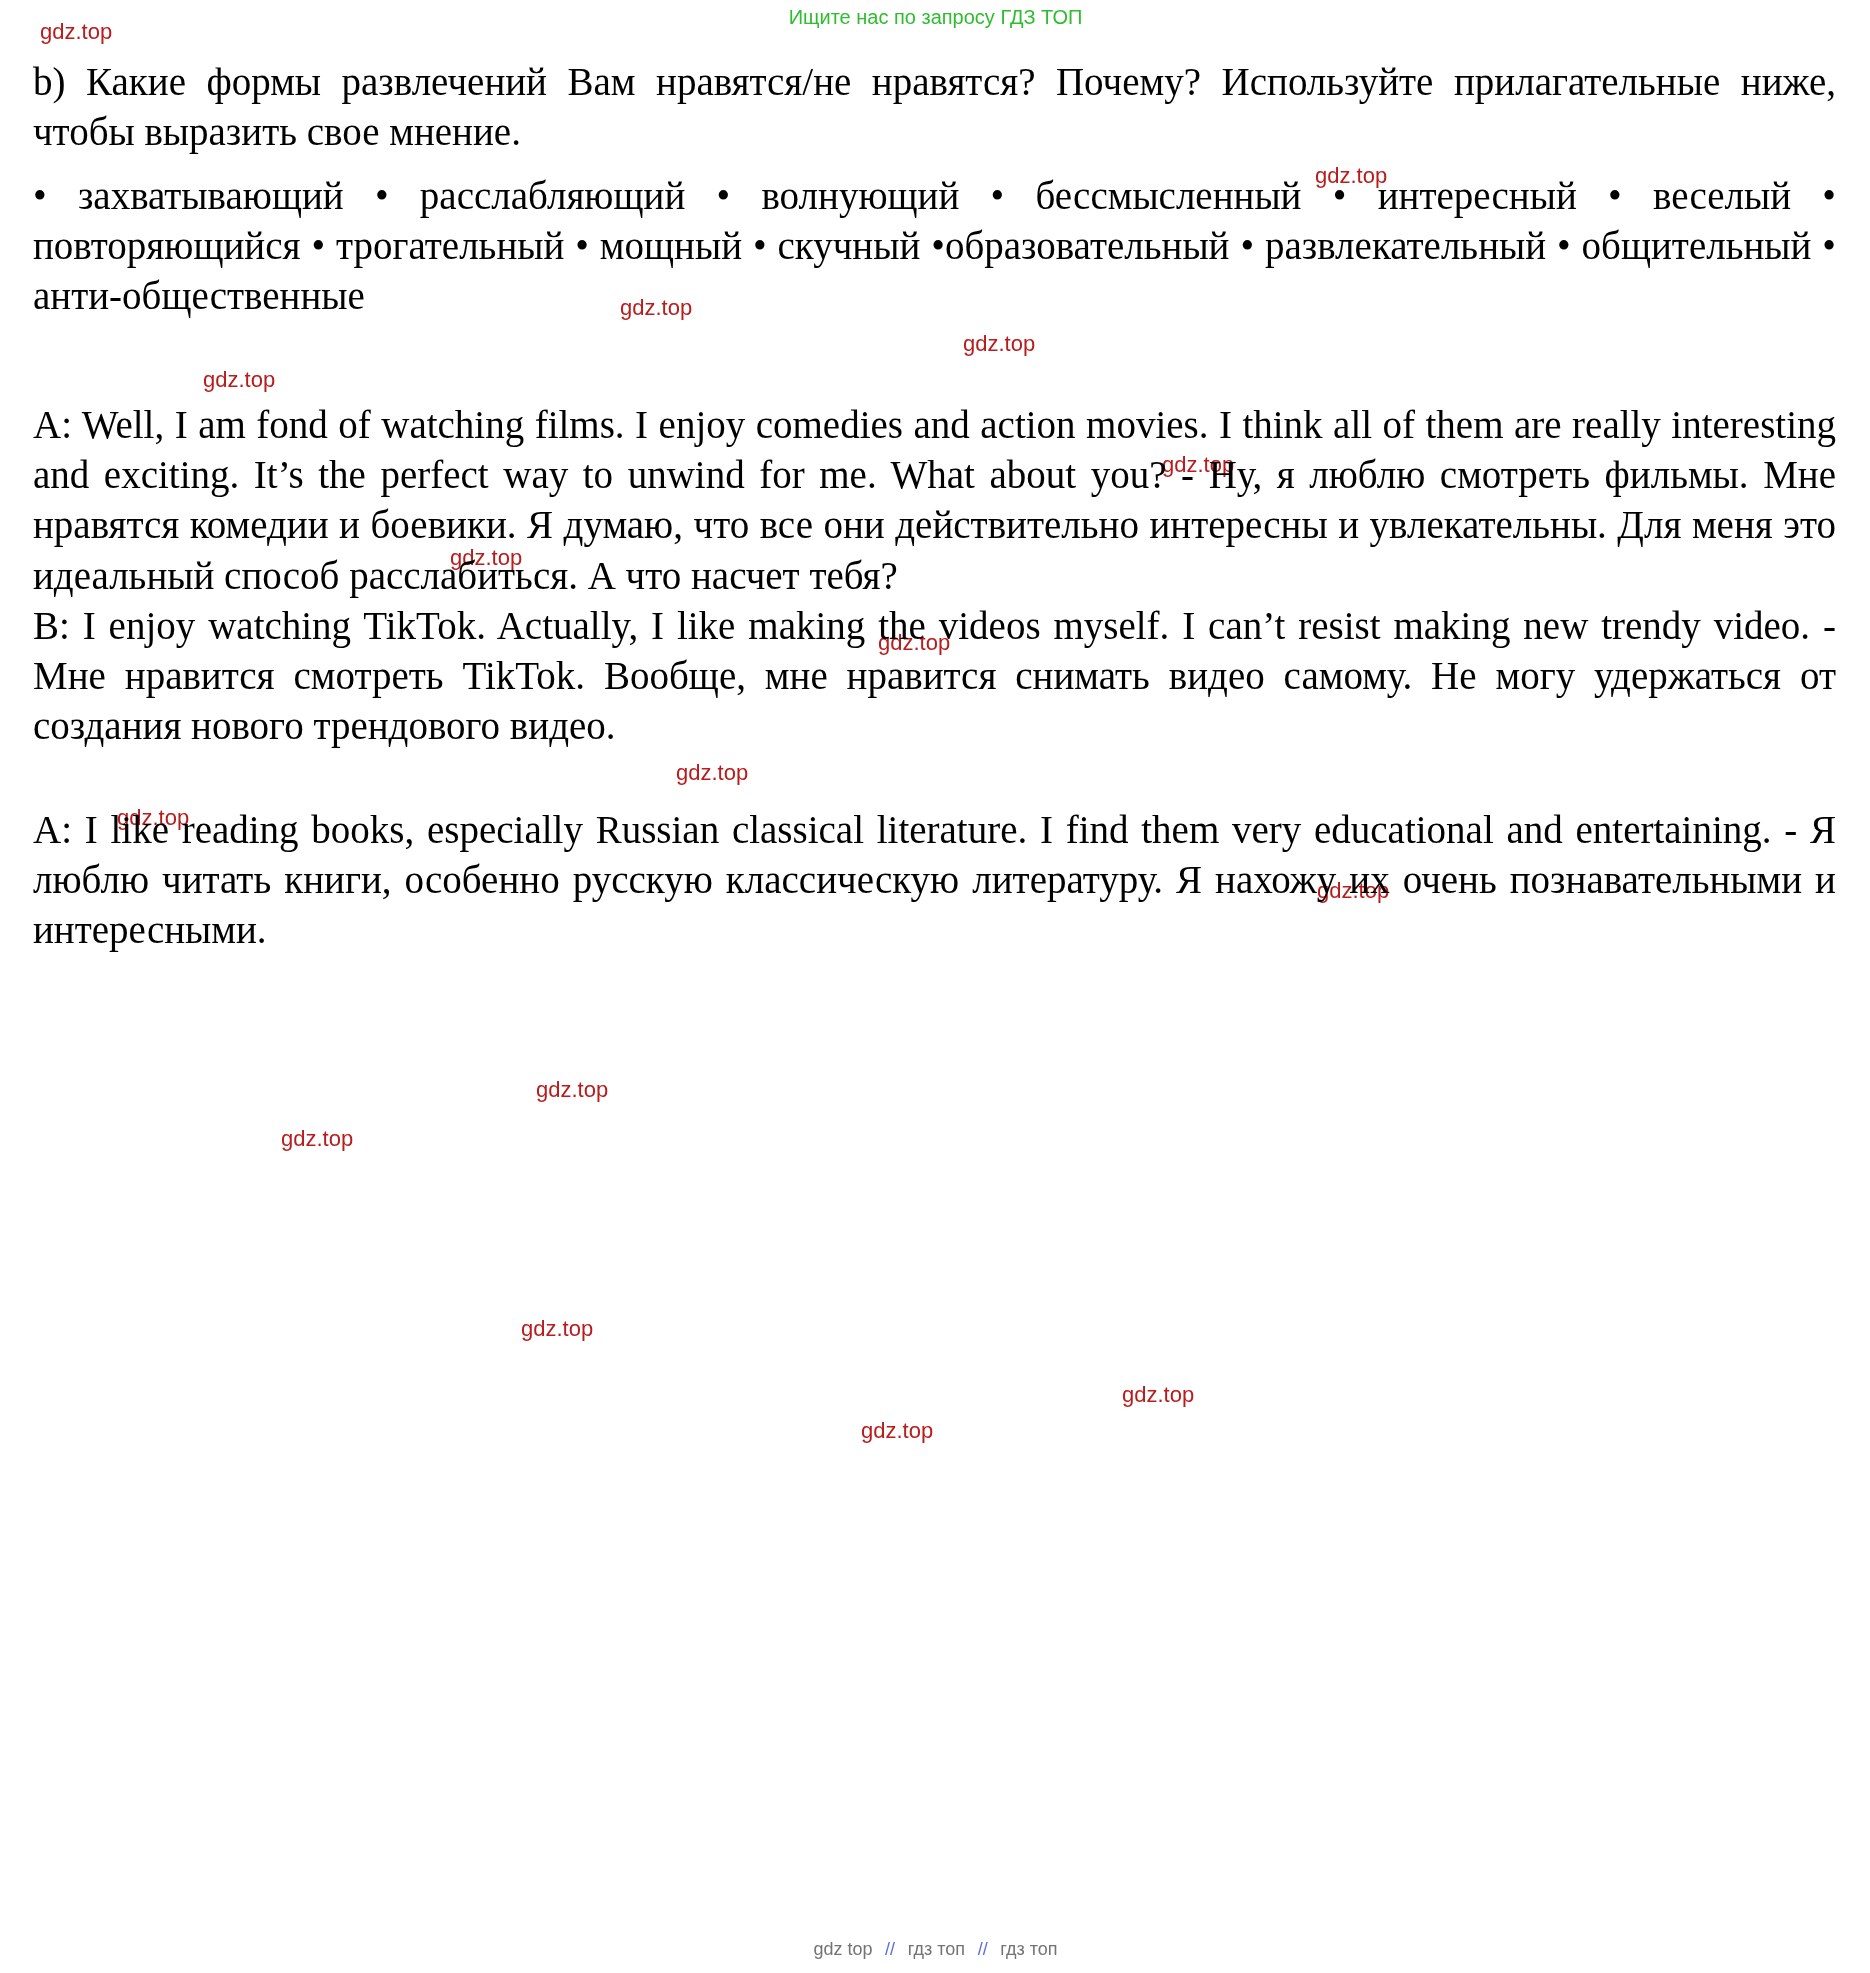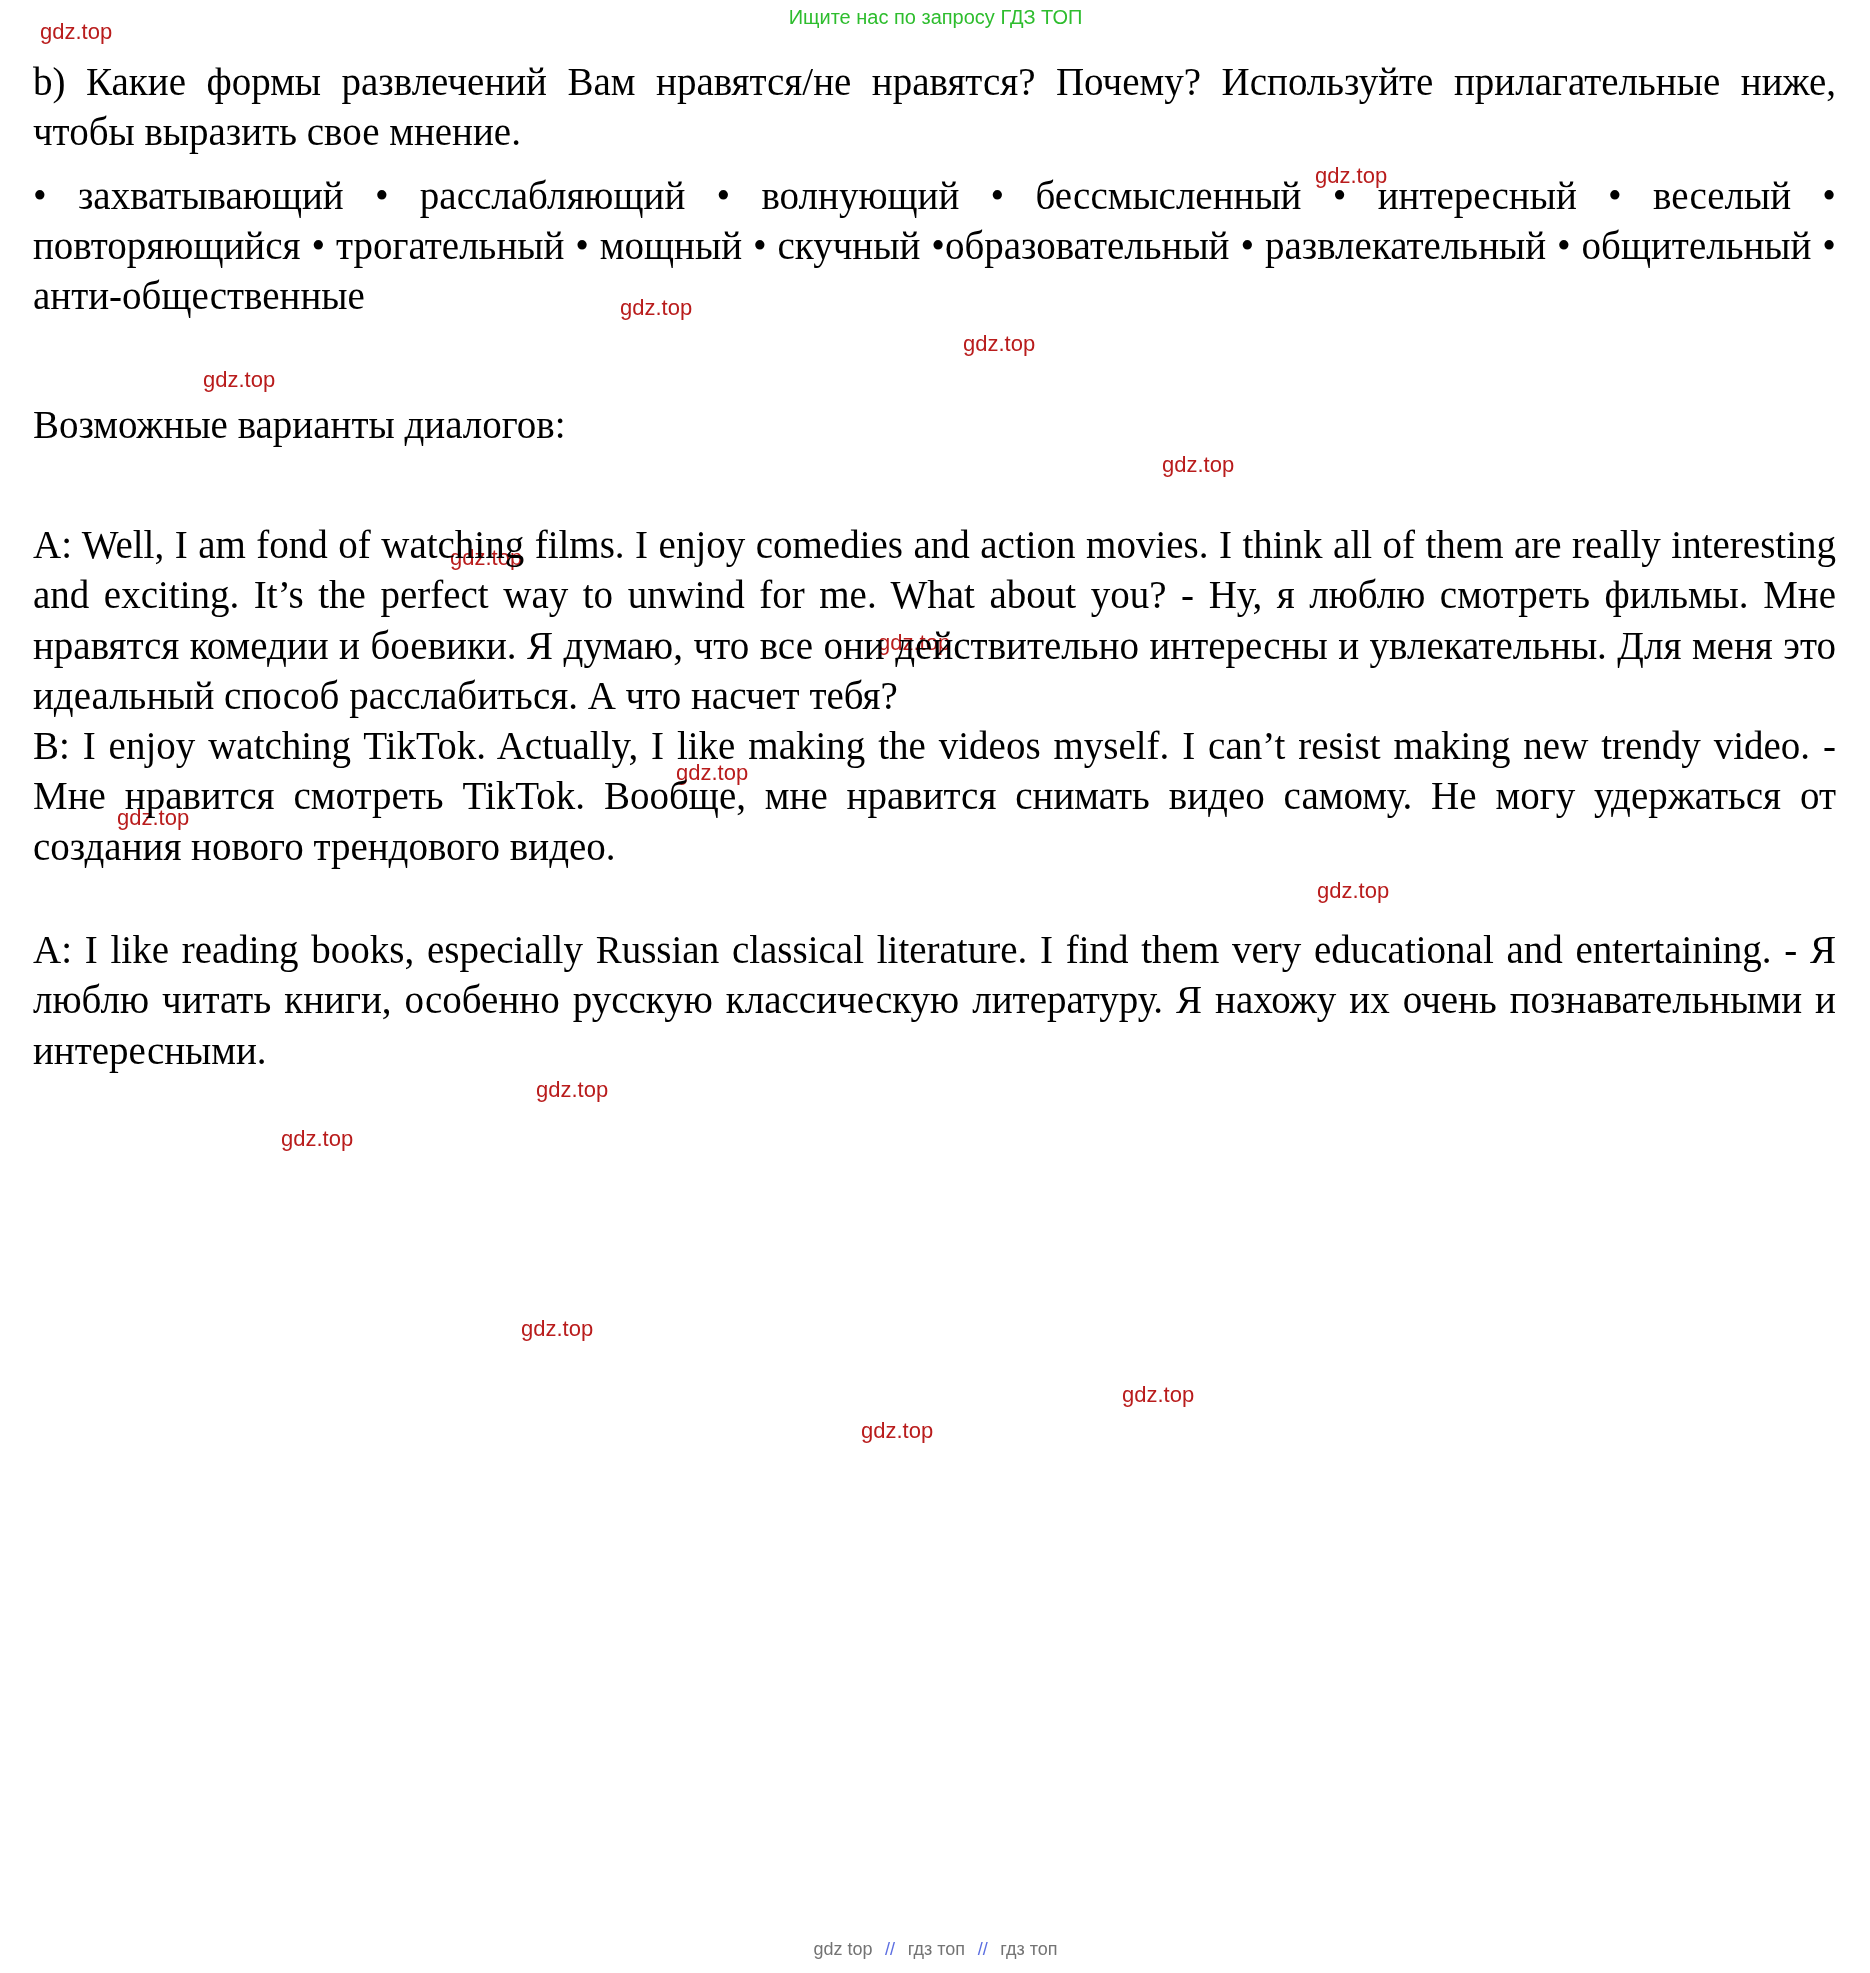--- a/index.html
+++ b/index.html
@@ -83,21 +83,20 @@
   <span class="wm" style="left:1317px; top:878px;">gdz.top</span>
   <span class="wm" style="left:536px;  top:1077px;">gdz.top</span>
   <span class="wm" style="left:281px;  top:1126px;">gdz.top</span>
   <span class="wm" style="left:521px;  top:1316px;">gdz.top</span>
   <span class="wm" style="left:1122px; top:1382px;">gdz.top</span>
   <span class="wm" style="left:861px;  top:1418px;">gdz.top</span>
 
   <div class="body-text">
     <p class="task">b) Какие формы развлечений Вам нравятся/не нравятся? Почему? Используйте прилагательные ниже, чтобы выразить свое мнение.</p>
     <p class="adjectives">• захватывающий • расслабляющий • волнующий • бессмысленный • интересный • веселый • повторяющийся • трогательный • мощный • скучный •образовательный • развлекательный • общительный • анти-общественные</p>
-    <p class="heading">Возможные варианты диалогов:</p>
     <p class="d1a">A: Well, I am fond of watching films. I enjoy comedies and action movies. I think all of them are really interesting and exciting. It’s the perfect way to unwind for me. What about you? - Ну, я люблю смотреть фильмы. Мне нравятся комедии и боевики. Я думаю, что все они действительно интересны и увлекательны. Для меня это идеальный способ расслабиться. А что насчет тебя?</p>
     <p class="d1b">B: I enjoy watching TikTok. Actually, I like making the videos myself. I can’t resist making new trendy video.  - Мне нравится смотреть TikTok. Вообще, мне нравится снимать видео самому. Не могу удержаться от создания нового трендового видео.</p>
     <p class="d2a">A: I like reading books, especially Russian classical literature. I find them very educational and entertaining. - Я люблю читать книги, особенно русскую классическую литературу. Я нахожу их очень познавательными и интересными.</p>
   </div>
 
   <div class="footer">
     <span class="word">gdz top</span>
     <span class="slash">//</span>
     <span class="word">гдз топ</span>
     <span class="slash">//</span>

